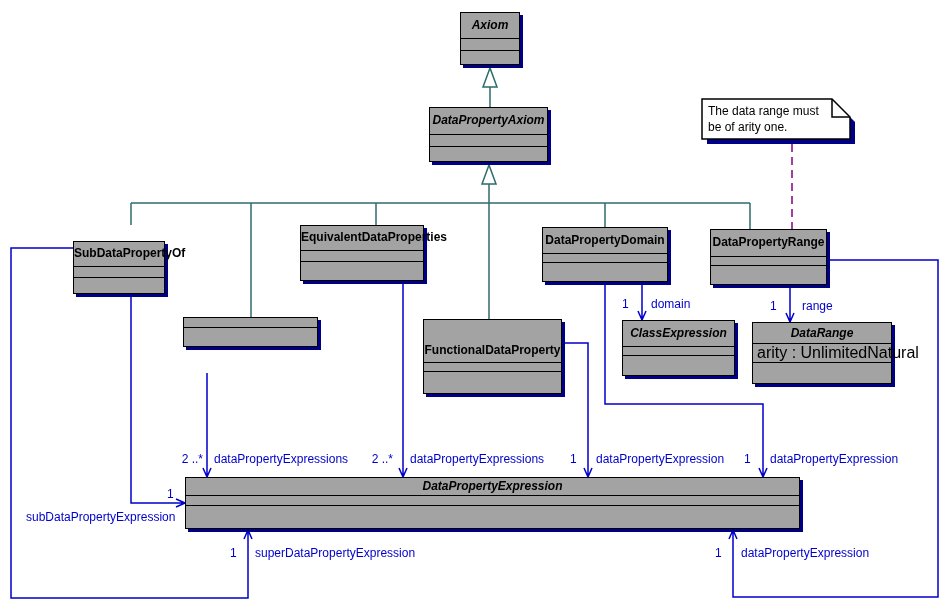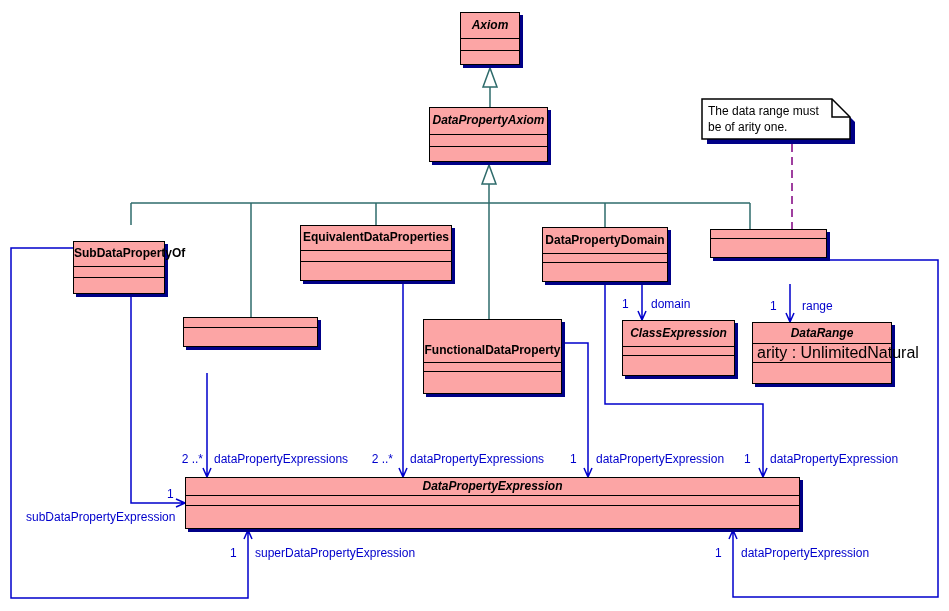--- a/index.html
+++ b/index.html
@@ -3,21 +3,21 @@
 <meta charset="utf-8">
 <style>
   * { margin:0; padding:0; box-sizing:border-box; }
   html,body { background:#fff; }
   #canvas {
     position:relative; width:949px; height:611px; background:#fff;
     font-family:"Liberation Sans", sans-serif; overflow:hidden;
   }
   #edges { position:absolute; left:0; top:0; z-index:1; }
   .uml-class {
-    position:absolute; background:#fca5a5; border:1.5px solid #000;
+    position:absolute; background:#a3a3a3; border:1.5px solid #000;
     box-shadow:3px 3px 0 #000087; z-index:2;
   }
   .compartment { border-bottom:1.5px solid #000; }
   .compartment:last-child { border-bottom:none; }
   .uml-class-title {
     font-size:12px; font-weight:bold; text-align:center;
     white-space:nowrap; overflow:visible; color:#000;
   }
   .uml-class-title.abstract { font-style:italic; }
   .uml-attr {
@@ -99,21 +99,21 @@
     <div class="compartment" style="height:12px;"></div>
     <div class="compartment" style="height:14px;"></div>
   </div>
 
   <div class="uml-class" style="left:73px;top:241px;width:92px;">
     <div class="compartment uml-class-title" style="height:25px;line-height:23px;">SubDataPropertyOf</div>
     <div class="compartment" style="height:11px;"></div>
     <div class="compartment" style="height:15px;"></div>
   </div>
 
-  <div class="uml-class" style="left:300px;top:225px;width:152px;">
+  <div class="uml-class" style="left:300px;top:225px;width:124px;">
     <div class="compartment uml-class-title" style="height:25px;line-height:23px;">EquivalentDataProperties</div>
     <div class="compartment" style="height:11px;"></div>
     <div class="compartment" style="height:18px;"></div>
   </div>
 
   <div class="uml-class" style="left:183px;top:317px;width:135px;">
     <div class="compartment" style="height:10px;"></div>
     <div class="compartment" style="height:18px;"></div>
   </div>
 
@@ -123,20 +123,21 @@
     <div class="compartment" style="height:21px;"></div>
   </div>
 
   <div class="uml-class" style="left:542px;top:227px;width:126px;">
     <div class="compartment uml-class-title" style="height:26px;line-height:24px;">DataPropertyDomain</div>
     <div class="compartment" style="height:9px;"></div>
     <div class="compartment" style="height:18px;"></div>
   </div>
 
   <div class="uml-class" style="left:710px;top:229px;width:117px;">
+    <div class="compartment uml-class-title" style="height:27px;line-height:25px;">DataPropertyRange</div>
     <div class="compartment" style="height:9px;"></div>
     <div class="compartment" style="height:18px;"></div>
   </div>
 
   <div class="uml-class" style="left:622px;top:320px;width:113px;">
     <div class="compartment uml-class-title abstract" style="height:26px;line-height:24px;">ClassExpression</div>
     <div class="compartment" style="height:9px;"></div>
     <div class="compartment" style="height:19px;"></div>
   </div>
 

